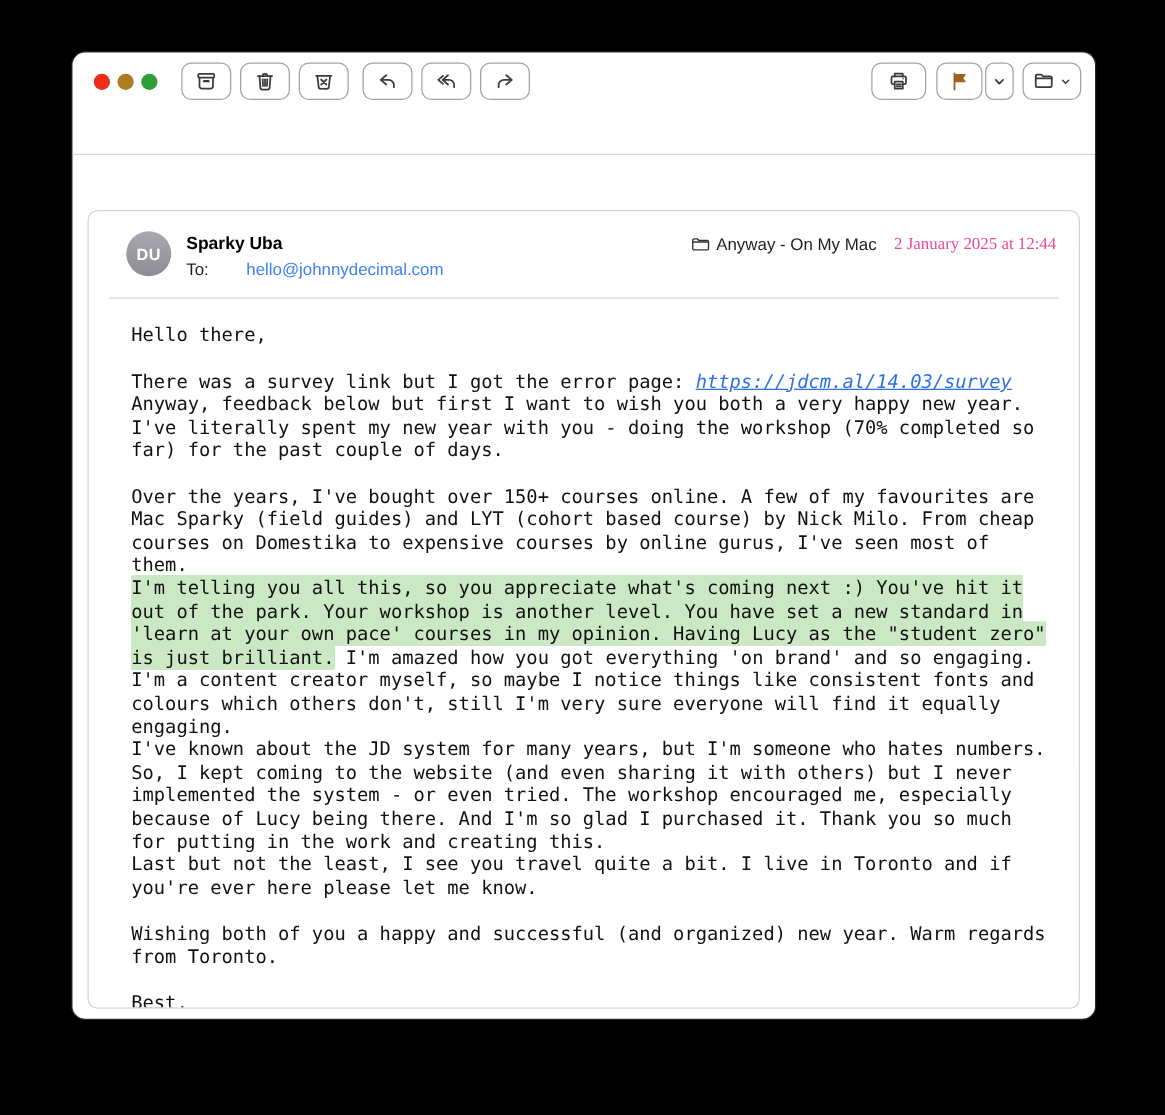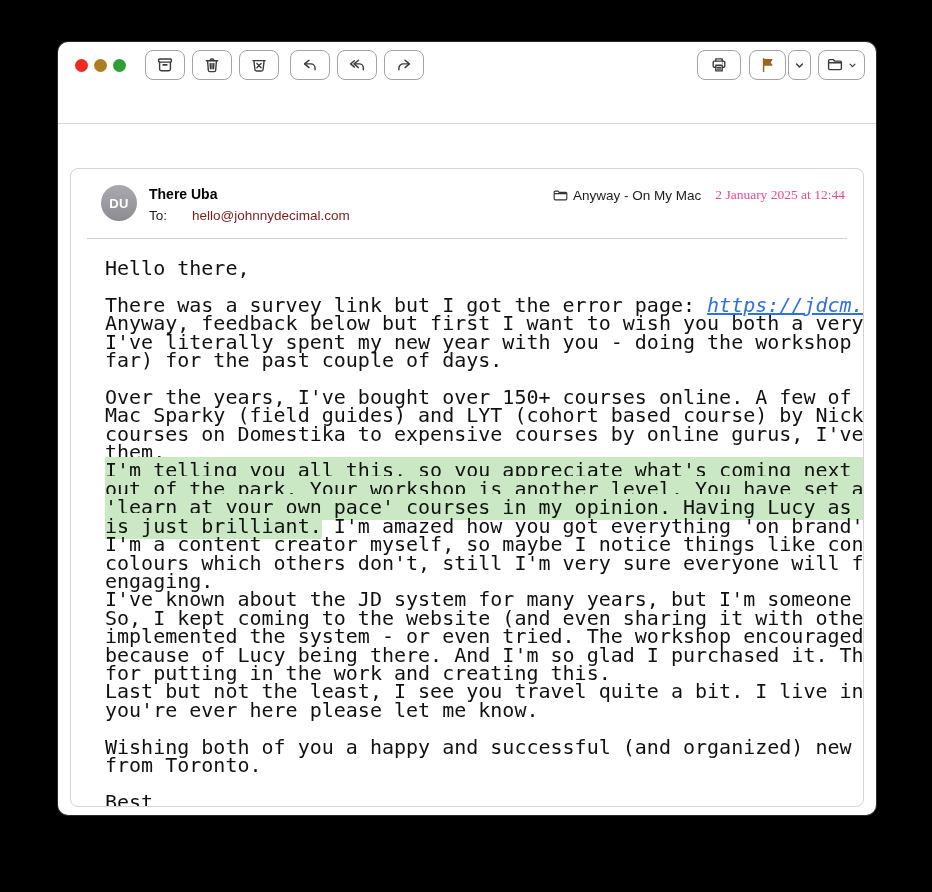--- a/index.html
+++ b/index.html
@@ -46,31 +46,31 @@
   .avatar{
     width:36px;height:36px;border-radius:50%;flex:none;
     background:linear-gradient(180deg,#a9a9af,#8c8c92);
     color:#fff;font-weight:700;font-size:13px;letter-spacing:.3px;
     display:flex;align-items:center;justify-content:center;
   }
   .header-main{display:flex;flex-direction:column;}
   .sender-name{font-weight:700;font-size:14px;line-height:18px;color:#000;}
   .subject{font-size:14px;line-height:20px;color:#111;margin-top:2px;}
   .to-line{font-size:13.5px;line-height:19px;margin-top:3px;}
-  .to-label{color:#1d1d1f;margin-right:25px;}
-  .to-address{color:#7f1d1d;}
+  .to-label{color:#1d1d1f;margin-right:6px;}
+  .to-address{color:#3b82f6;margin-left:24px;}
   .header-right{position:absolute;top:18px;right:18px;display:flex;align-items:center;gap:14px;font-size:13.5px;}
   .mailbox{display:flex;align-items:center;gap:5px;color:#1d1d1f;}
   .date{color:#ec4899;font-family:Liberation Serif, serif;}
   .header-divider{border:none;border-top:1px solid #d2d2d2;margin:0 16px;flex:none;}
   
   .email-body{
     margin:0;padding:20px 18px 20px 34px;
     font-family:"DejaVu Sans Mono",monospace;
-    font-size:20px;line-height:18.4px;color:#111;
+    font-size:15px;line-height:18.4px;color:#111;
     white-space:pre;overflow:hidden;flex:1;
   }
   .seg-link{color:var(--link);text-decoration:underline;font-style:italic;}
   .seg-highlight{background:var(--hl);border-radius:2px;padding:1px 0;text-align:right;}
 </style>
 </head>
 <body>
 
 <div class="window">
 
@@ -164,21 +164,21 @@
     </button>
   </div>
 
   <div class="toolbar-divider"></div>
 
   <div class="card">
 
     <div class="msg-header">
       <div class="avatar">DU</div>
       <div class="header-main">
-        <div class="sender-name">There Uba</div>
+        <div class="sender-name">Sparky Uba</div>
         <div class="to-line">
           <span class="to-label">To:</span><span class="to-address">hello@johnnydecimal.com</span>
         </div>
       </div>
       <div class="header-right">
         <span class="mailbox">
           <svg width="15" height="13" viewBox="0 0 16 14" style="stroke:#333;fill:none;stroke-width:1.2;stroke-linejoin:round;">
             <path d="M1.2 3.4 a1.1 1.1 0 0 1 1.1 -1.1 h3 l1.2 1.3 h7.2 a1.1 1.1 0 0 1 1.1 1.1 v5.9 a1.1 1.1 0 0 1 -1.1 1.1 H2.3 a1.1 1.1 0 0 1 -1.1 -1.1 Z"></path>
             <path d="M1.2 5 h13.6"></path>
           </svg>

